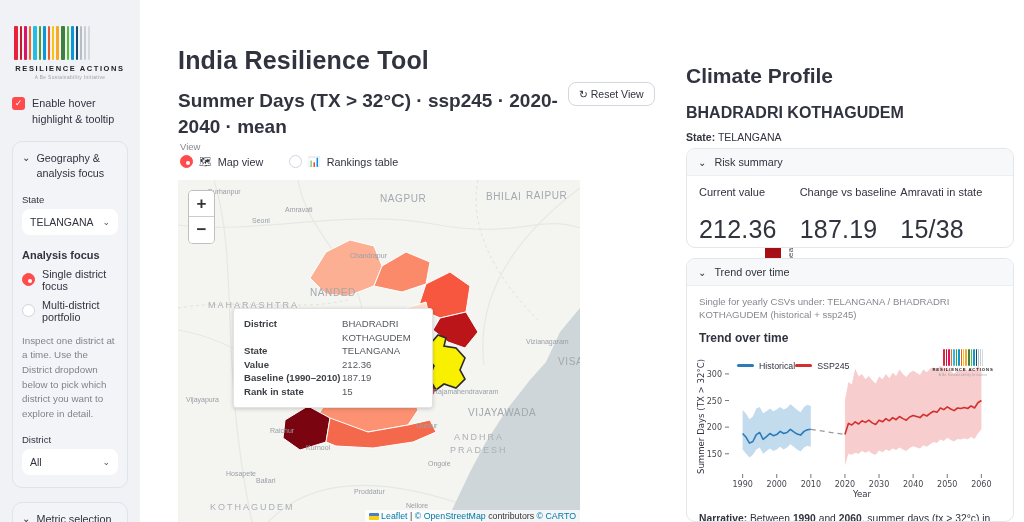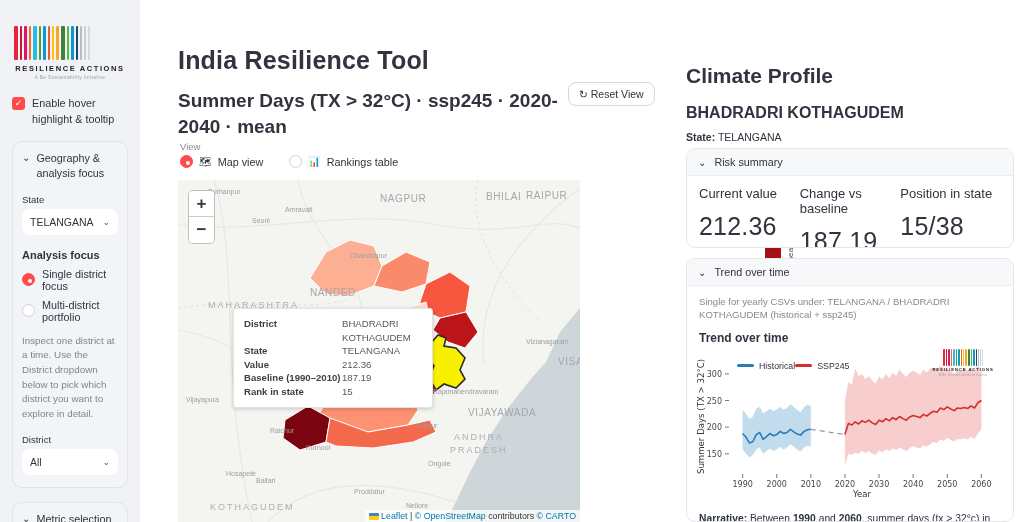--- a/index.html
+++ b/index.html
@@ -84,21 +84,21 @@
   .rp-title { font-size:21px; font-weight:700; position:absolute; top:64px; left:0; }
   .rp-district { font-size:16px; font-weight:700; position:absolute; top:104px; left:0; }
   .rp-state { font-size:10.5px; position:absolute; top:131px; left:0; color:#31333f; }
   .panel-box { position:absolute; left:0; width:328px; border:1px solid #e3e6eb; border-radius:9px;
     background:#fff; overflow:hidden; }
   .panel-head { background:#f7f8fa; border-bottom:1px solid #eceef2; padding:7px 11px;
     font-size:10.8px; display:flex; gap:8px; align-items:center; cursor:pointer; }
   .risk-box { top:148px; height:100px; }
   .metrics { display:flex; padding:10px 12px 0 12px; }
   .metric { width:106px; }
-  .m-label { font-size:13px; margin-bottom:11px; }
+  .m-label { font-size:11px; margin-bottom:17px; }
   .m-value { font-size:25px; font-weight:400; letter-spacing:.2px; }
   .m-delta { display:inline-block; margin-top:4px; font-size:9.3px; color:#0c8a3e;
     background:#e9f9ef; border-radius:8px; padding:2px 6px; }
   .trend-box { top:258px; height:264px; }
   .trend-caption { font-size:9.6px; color:rgba(49,51,63,.6); padding:9px 12px 0 12px; line-height:1.4; }
   .trend-heading { font-size:12px; font-weight:bold; padding:9px 12px 0 12px; }
   .chart-wrap { position:relative; width:306px; height:150px; margin:4px 6px 0 8px; }
   .legend { position:absolute; left:42px; top:12px; display:flex; align-items:flex-end; }
   .leg-item { display:flex; gap:5px; align-items:center; }
   .leg-swatch { width:17px; height:3px; border-radius:2px; }
@@ -320,21 +320,21 @@
       <div class="metric">
         <div class="m-label">Current value</div>
         <div class="m-value">212.36</div>
       </div>
       <div class="metric">
         <div class="m-label">Change vs baseline</div>
         <div class="m-value">187.19</div>
         <div class="m-delta">↑ +25.17 (+13.4%)</div>
       </div>
       <div class="metric">
-        <div class="m-label">Position in state</div>
+        <div class="m-label">Amravati in state</div>
         <div class="m-value">15/38</div>
       </div>
     </div>
   </div>
 
   <div class="panel-box trend-box">
     <div class="panel-head">
       <span class="chev">⌄</span>
       <span>Trend over time</span>
     </div>

